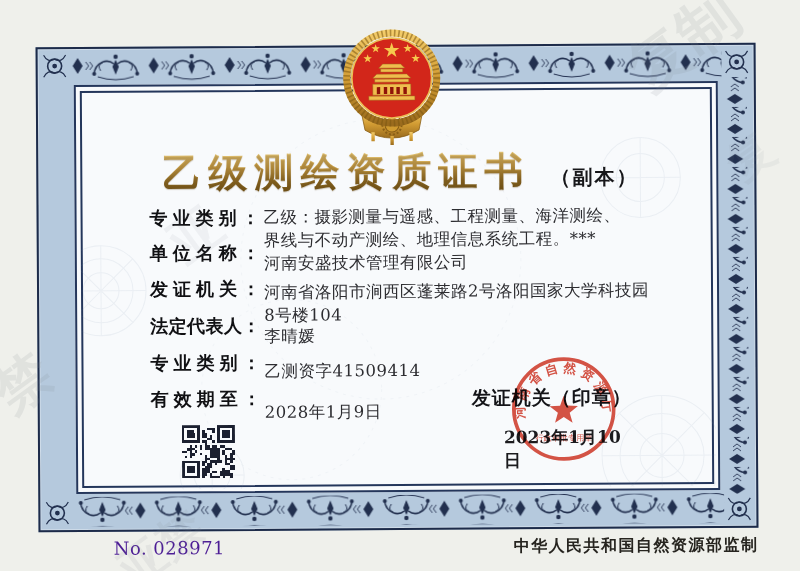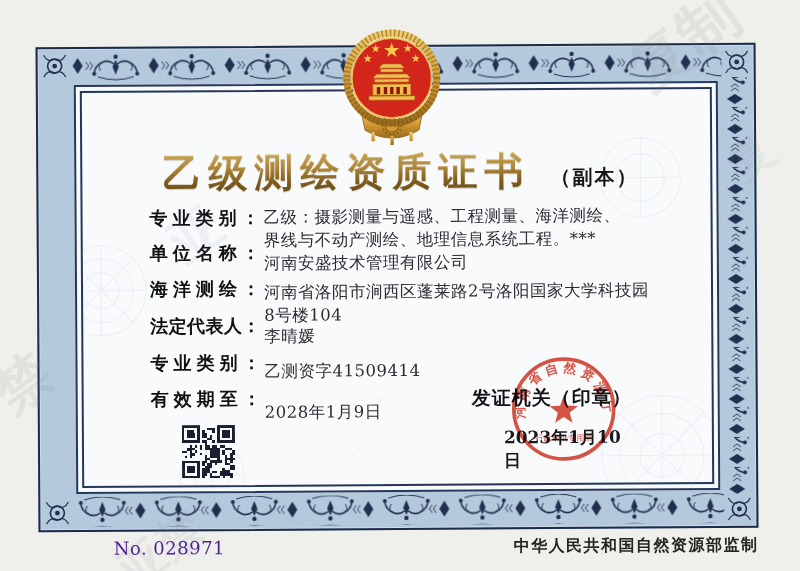--- a/index.html
+++ b/index.html
@@ -251,21 +251,21 @@
       <rect x="60.6" y="59" width="3.4" height="7"></rect>
     </g>
   </svg>
 
   <div class="title-row">
     <span class="title-main">乙级测绘资质证书</span><span class="title-suffix">（副本）</span>
   </div>
 
   <span class="flabel" style="top:206px;">专业类别：</span>
   <span class="flabel" style="top:242px;font-family:Liberation Serif, serif;">单位名称：</span>
-  <span class="flabel" style="top:277px;">海洋测绘：</span>
+  <span class="flabel" style="top:277px;">发证机关：</span>
   <span class="flabel" style="top:314px;">法定代表人：</span>
   <span class="flabel" style="top:351px;">专业类别：</span>
   <span class="flabel" style="top:387px;">有效期至：</span>
 
   <span class="fvalue" style="top:206px;">乙级：摄影测量与遥感、工程测量、海洋测绘、</span>
   <span class="fvalue" style="top:229px;">界线与不动产测绘、地理信息系统工程。***</span>
   <span class="fvalue" style="top:252px;">河南安盛技术管理有限公司</span>
   <span class="fvalue" style="top:281px;">河南省洛阳市涧西区蓬莱路2号洛阳国家大学科技园</span>
   <span class="fvalue" style="top:304px;">8号楼104</span>
   <span class="fvalue" style="top:325px;">李晴媛</span>

